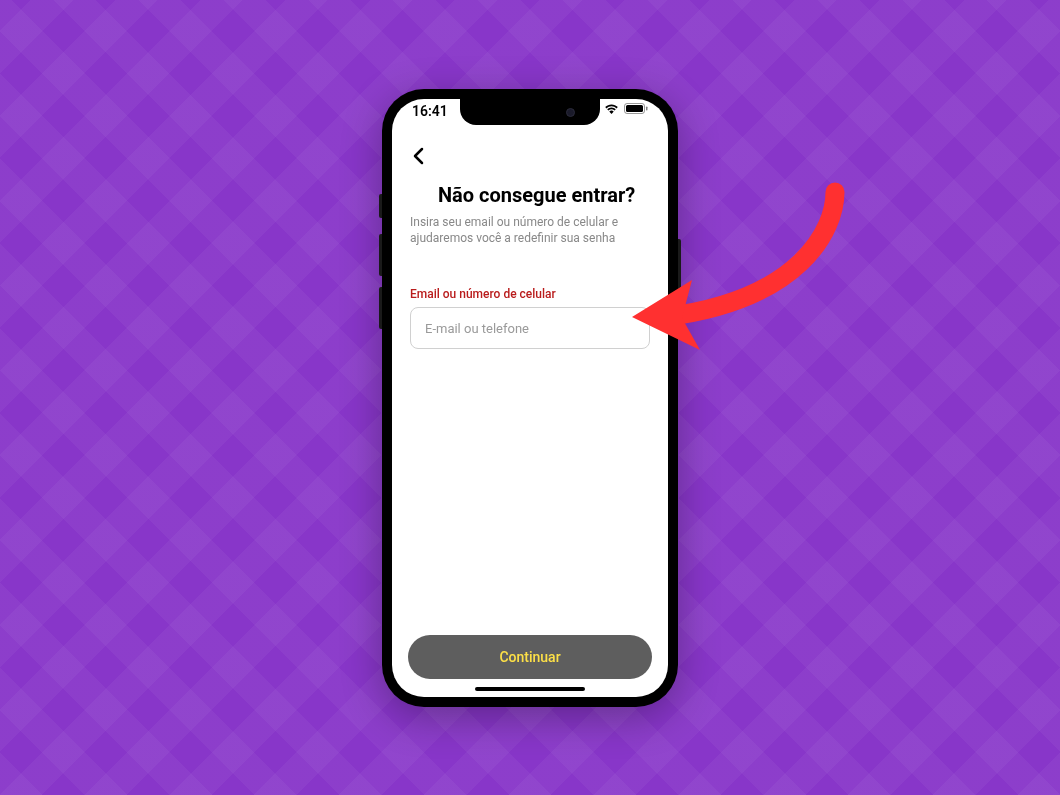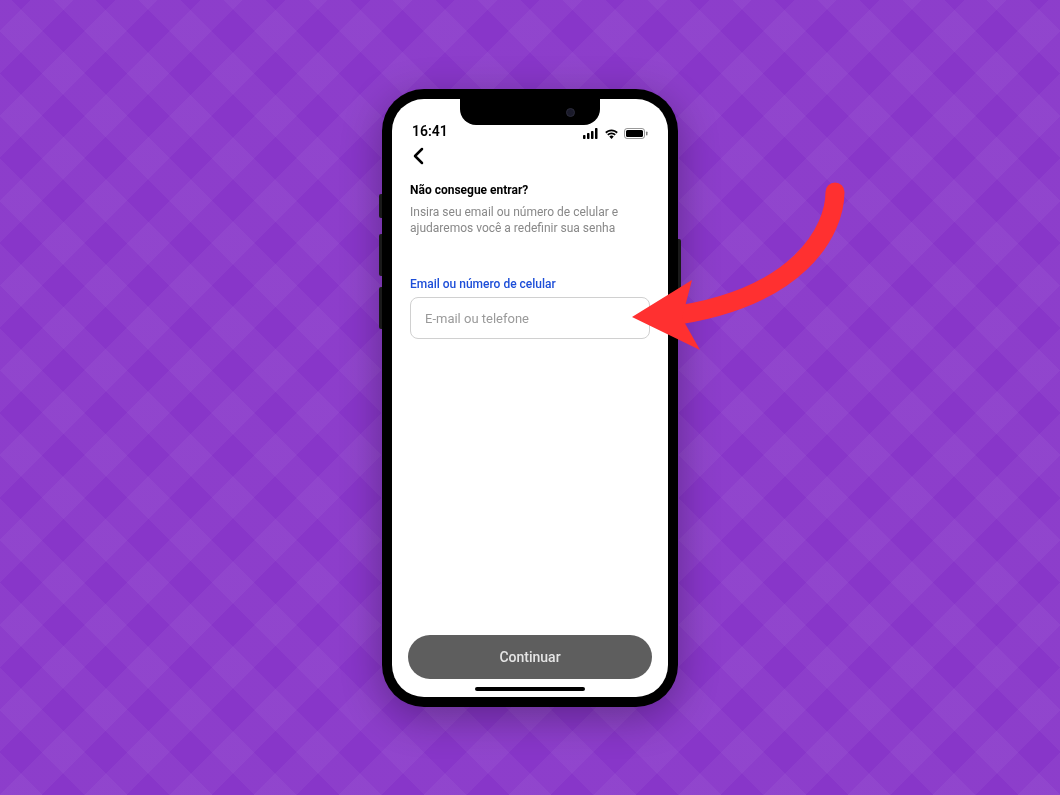--- a/index.html
+++ b/index.html
@@ -68,21 +68,21 @@
       top: 9px;
       width: 7px;
       height: 7px;
       border-radius: 50%;
       background: #1a1a2a;
       border: 1px solid #2a2a3a;
     }
     .status-bar {
       display: flex;
       justify-content: space-between;
-      align-items: flex-end;
+      align-items: flex-start;
       height: 40px;
       padding: 4px 20px 0;
       position: relative;
     }
     .status-time {
       font-size: 14px;
       font-weight: 600;
       color: #000;
       width: 50px;
     }
@@ -107,34 +107,35 @@
       display: flex;
       align-items: center;
       justify-content: center;
       cursor: pointer;
     }
     .content {
       padding: 10px 18px 0;
       flex: 1;
     }
     .title {
-      font-size: 12px;
+      font-size: 20px;
       font-weight: 700;
       color: #000;
       margin-bottom: 7px;
+      margin-left: 28px;
     }
     .subtitle {
       font-size: 12px;
       color: #888;
       line-height: 1.4;
       margin-bottom: 40px;
     }
     .field-label {
       font-size: 12px;
-      color: #1d4ed8;
+      color: #b91c1c;
       font-weight: 500;
       margin-bottom: 6px;
     }
     .text-input {
       width: 100%;
       height: 42px;
       border: 1px solid #d0d0d0;
       border-radius: 8px;
       padding: 16px 14px;
       font-size: 13px;
@@ -151,21 +152,21 @@
       left: 0;
       right: 0;
       padding: 0 16px 18px;
     }
     .continue-btn {
       width: 100%;
       height: 44px;
       background: #5e5e5e;
       border: none;
       border-radius: 22px;
-      color: #e5e5e5;
+      color: #fde047;
       font-size: 14px;
       font-weight: 500;
       cursor: pointer;
       font-family: inherit;
     }
     .home-indicator {
       position: absolute;
       bottom: 6px;
       left: 50%;
       transform: translateX(-50%);

